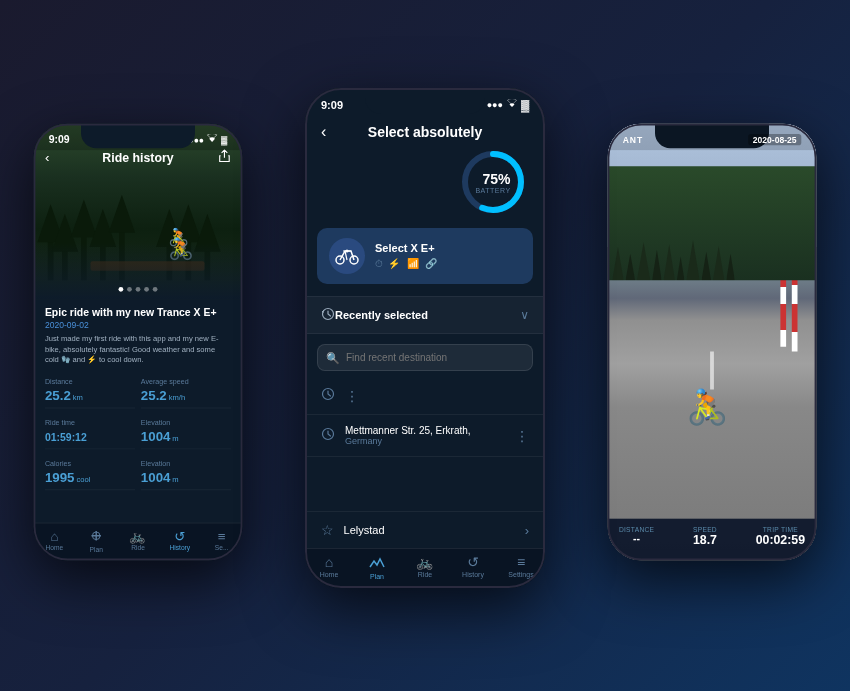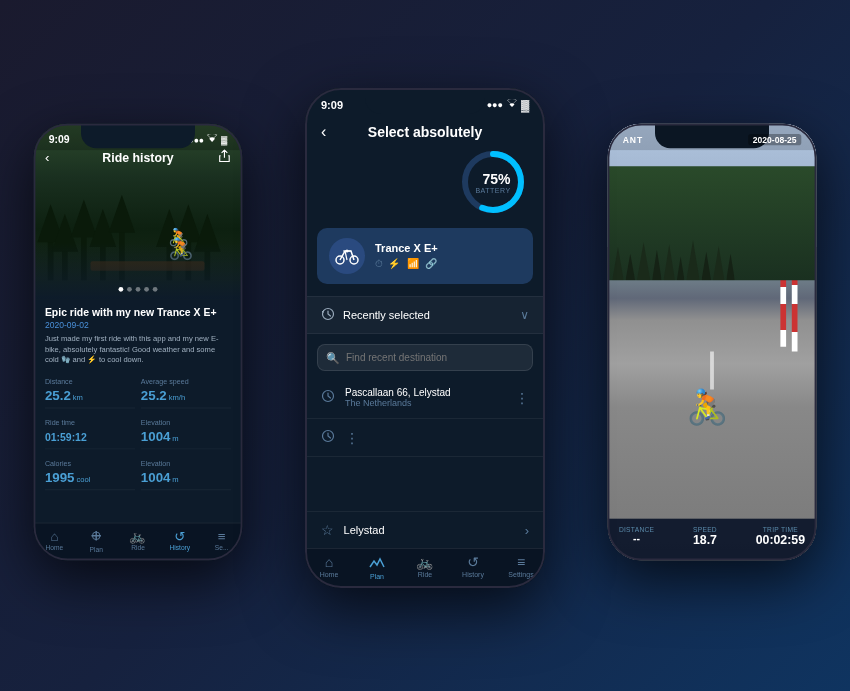--- a/index.html
+++ b/index.html
@@ -435,24 +435,23 @@
       justify-content: space-between;
       padding: 10px 16px;
       background: rgba(255,255,255,0.04);
       border-top: 1px solid rgba(255,255,255,0.06);
       border-bottom: 1px solid rgba(255,255,255,0.06);
     }
 
     .section-header-left {
       display: flex;
       align-items: center;
-      gap: 8px;
       color: #fff;
       font-size: 11px;
-      font-weight: 400;
+      font-weight: 700;
     }
 
     .section-chevron {
       color: #5a7a9a;
       font-size: 12px;
     }
 
     
     .search-container {
       margin: 10px 12px 6px;
@@ -791,21 +790,21 @@
           <svg width="24" height="20" viewBox="0 0 24 20" fill="none">
             <circle cx="5" cy="14" r="4" stroke="white" stroke-width="1.5"></circle>
             <circle cx="19" cy="14" r="4" stroke="white" stroke-width="1.5"></circle>
             <path d="M5 14 L10 5 L16 5 L19 14" stroke="white" stroke-width="1.5" fill="none"></path>
             <path d="M10 5 L12 14" stroke="white" stroke-width="1.2"></path>
             <path d="M8 5 L16 5" stroke="white" stroke-width="1.2"></path>
             <circle cx="12" cy="5" r="1.5" fill="white"></circle>
           </svg>
         </div>
         <div class="bike-selector-info">
-          <div class="bike-name">Trance X E+</div>
+          <div class="bike-name">Select X E+</div>
           <div class="bike-status-icons">
             <span class="bike-status-icon">⏱</span>
             <span class="bike-status-icon">⚡</span>
             <span class="bike-status-icon">📶</span>
             <span class="bike-status-icon">🔗</span>
           </div>
         </div>
       </div>
 
       <div class="section-header">
@@ -828,33 +827,33 @@
       </div>
 
       <div class="dest-list">
         <div class="dest-item">
           <span class="dest-history-icon">
             <svg width="14" height="14" viewBox="0 0 14 14" fill="none">
               <circle cx="7" cy="7" r="5.5" stroke="#5a7a9a" stroke-width="1.2"></circle>
               <path d="M7 4 L7 7 L9.5 9" stroke="#5a7a9a" stroke-width="1.2" stroke-linecap="round"></path>
             </svg>
           </span>
-          <div class="dest-info">
-            <div class="dest-street">Pascallaan 66, Lelystad</div>
-            <div class="dest-country">The Netherlands</div>
-          </div>
           <span class="dest-more">⋮</span>
         </div>
         <div class="dest-item">
           <span class="dest-history-icon">
             <svg width="14" height="14" viewBox="0 0 14 14" fill="none">
               <circle cx="7" cy="7" r="5.5" stroke="#5a7a9a" stroke-width="1.2"></circle>
               <path d="M7 4 L7 7 L9.5 9" stroke="#5a7a9a" stroke-width="1.2" stroke-linecap="round"></path>
             </svg>
           </span>
+          <div class="dest-info">
+            <div class="dest-street">Mettmanner Str. 25, Erkrath,</div>
+            <div class="dest-country">Germany</div>
+          </div>
           <span class="dest-more">⋮</span>
         </div>
       </div>
 
       <div class="favorites-row">
         <div class="favorites-left">
           <span style="color:#5a7a9a;font-size:14px;">☆</span>
           <span>Lelystad</span>
         </div>
         <span class="favorites-chevron">›</span>

